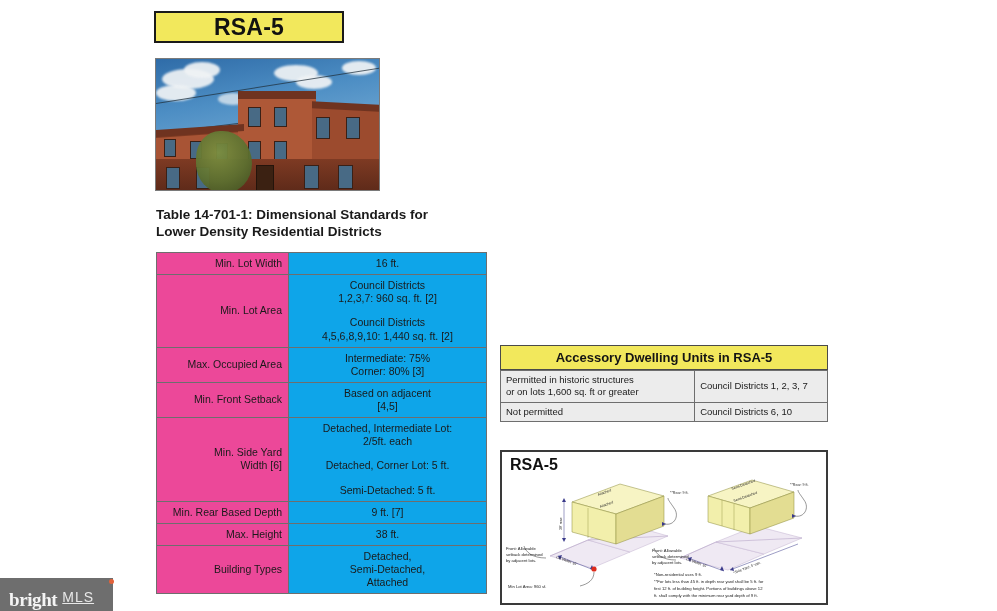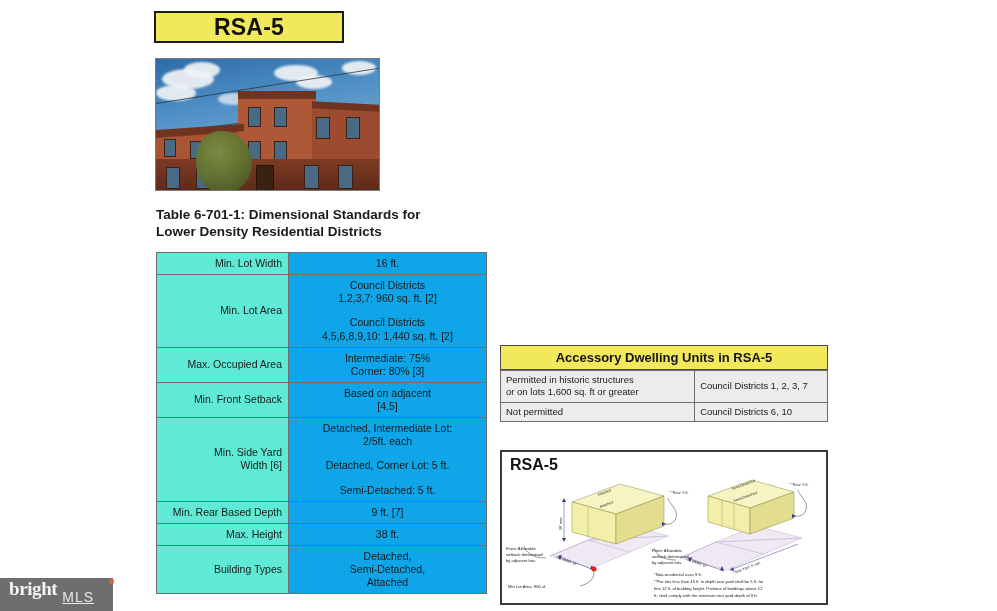--- a/index.html
+++ b/index.html
@@ -139,21 +139,21 @@
   }
   .dim-table td {
     border: 1px solid #6e6e6e;
     padding: 4px 6px;
     vertical-align: middle;
     line-height: 1.25;
   }
   .dim-table td.lbl {
     width: 119px;
     text-align: right;
-    background: #5eead4;
+    background: #ec4899;
     color: #1a1a1a;
   }
   .dim-table td.val {
     text-align: center;
     background: #0ea5e9;
     color: #1a1a1a;
   }
   .val-group { margin: 0; }
   .val-group + .val-group { margin-top: 11px; }
 
@@ -224,21 +224,21 @@
 
   
   .watermark {
     position: absolute;
     left: 0;
     top: 578px;
     width: 113px;
     height: 33px;
     background: #6e6e6e;
     display: flex;
-    align-items: flex-start;
+    align-items: flex-end;
     padding-left: 9px;
     box-sizing: border-box;
   }
   .wm-bright {
     font-size: 19px;
     font-weight: bold;
     color: #f4f4f4;
     font-family: "Liberation Serif", serif;
     letter-spacing: -0.4px;
     position: relative;
@@ -303,21 +303,21 @@
     <div class="win" style="left:10px;top:108px;width:14px;height:22px;"></div>
     <div class="win" style="left:40px;top:108px;width:14px;height:22px;"></div>
     <div class="win" style="left:148px;top:106px;width:15px;height:24px;"></div>
     <div class="win" style="left:182px;top:106px;width:15px;height:24px;"></div>
     <div class="door"></div>
     <div class="tree"></div>
   </div>
 </div>
 
 <div class="table-title">
-  <div>Table 6-701-1: Dimensional Standards for</div>
+  <div>Table 14-701-1: Dimensional Standards for</div>
   <div>Lower Density Residential Districts</div>
 </div>
 
 <table class="dim-table">
   <tbody>
       <tr>
         <td class="lbl">
           <div>Min. Lot Width</div>
         </td>
         <td class="val">

